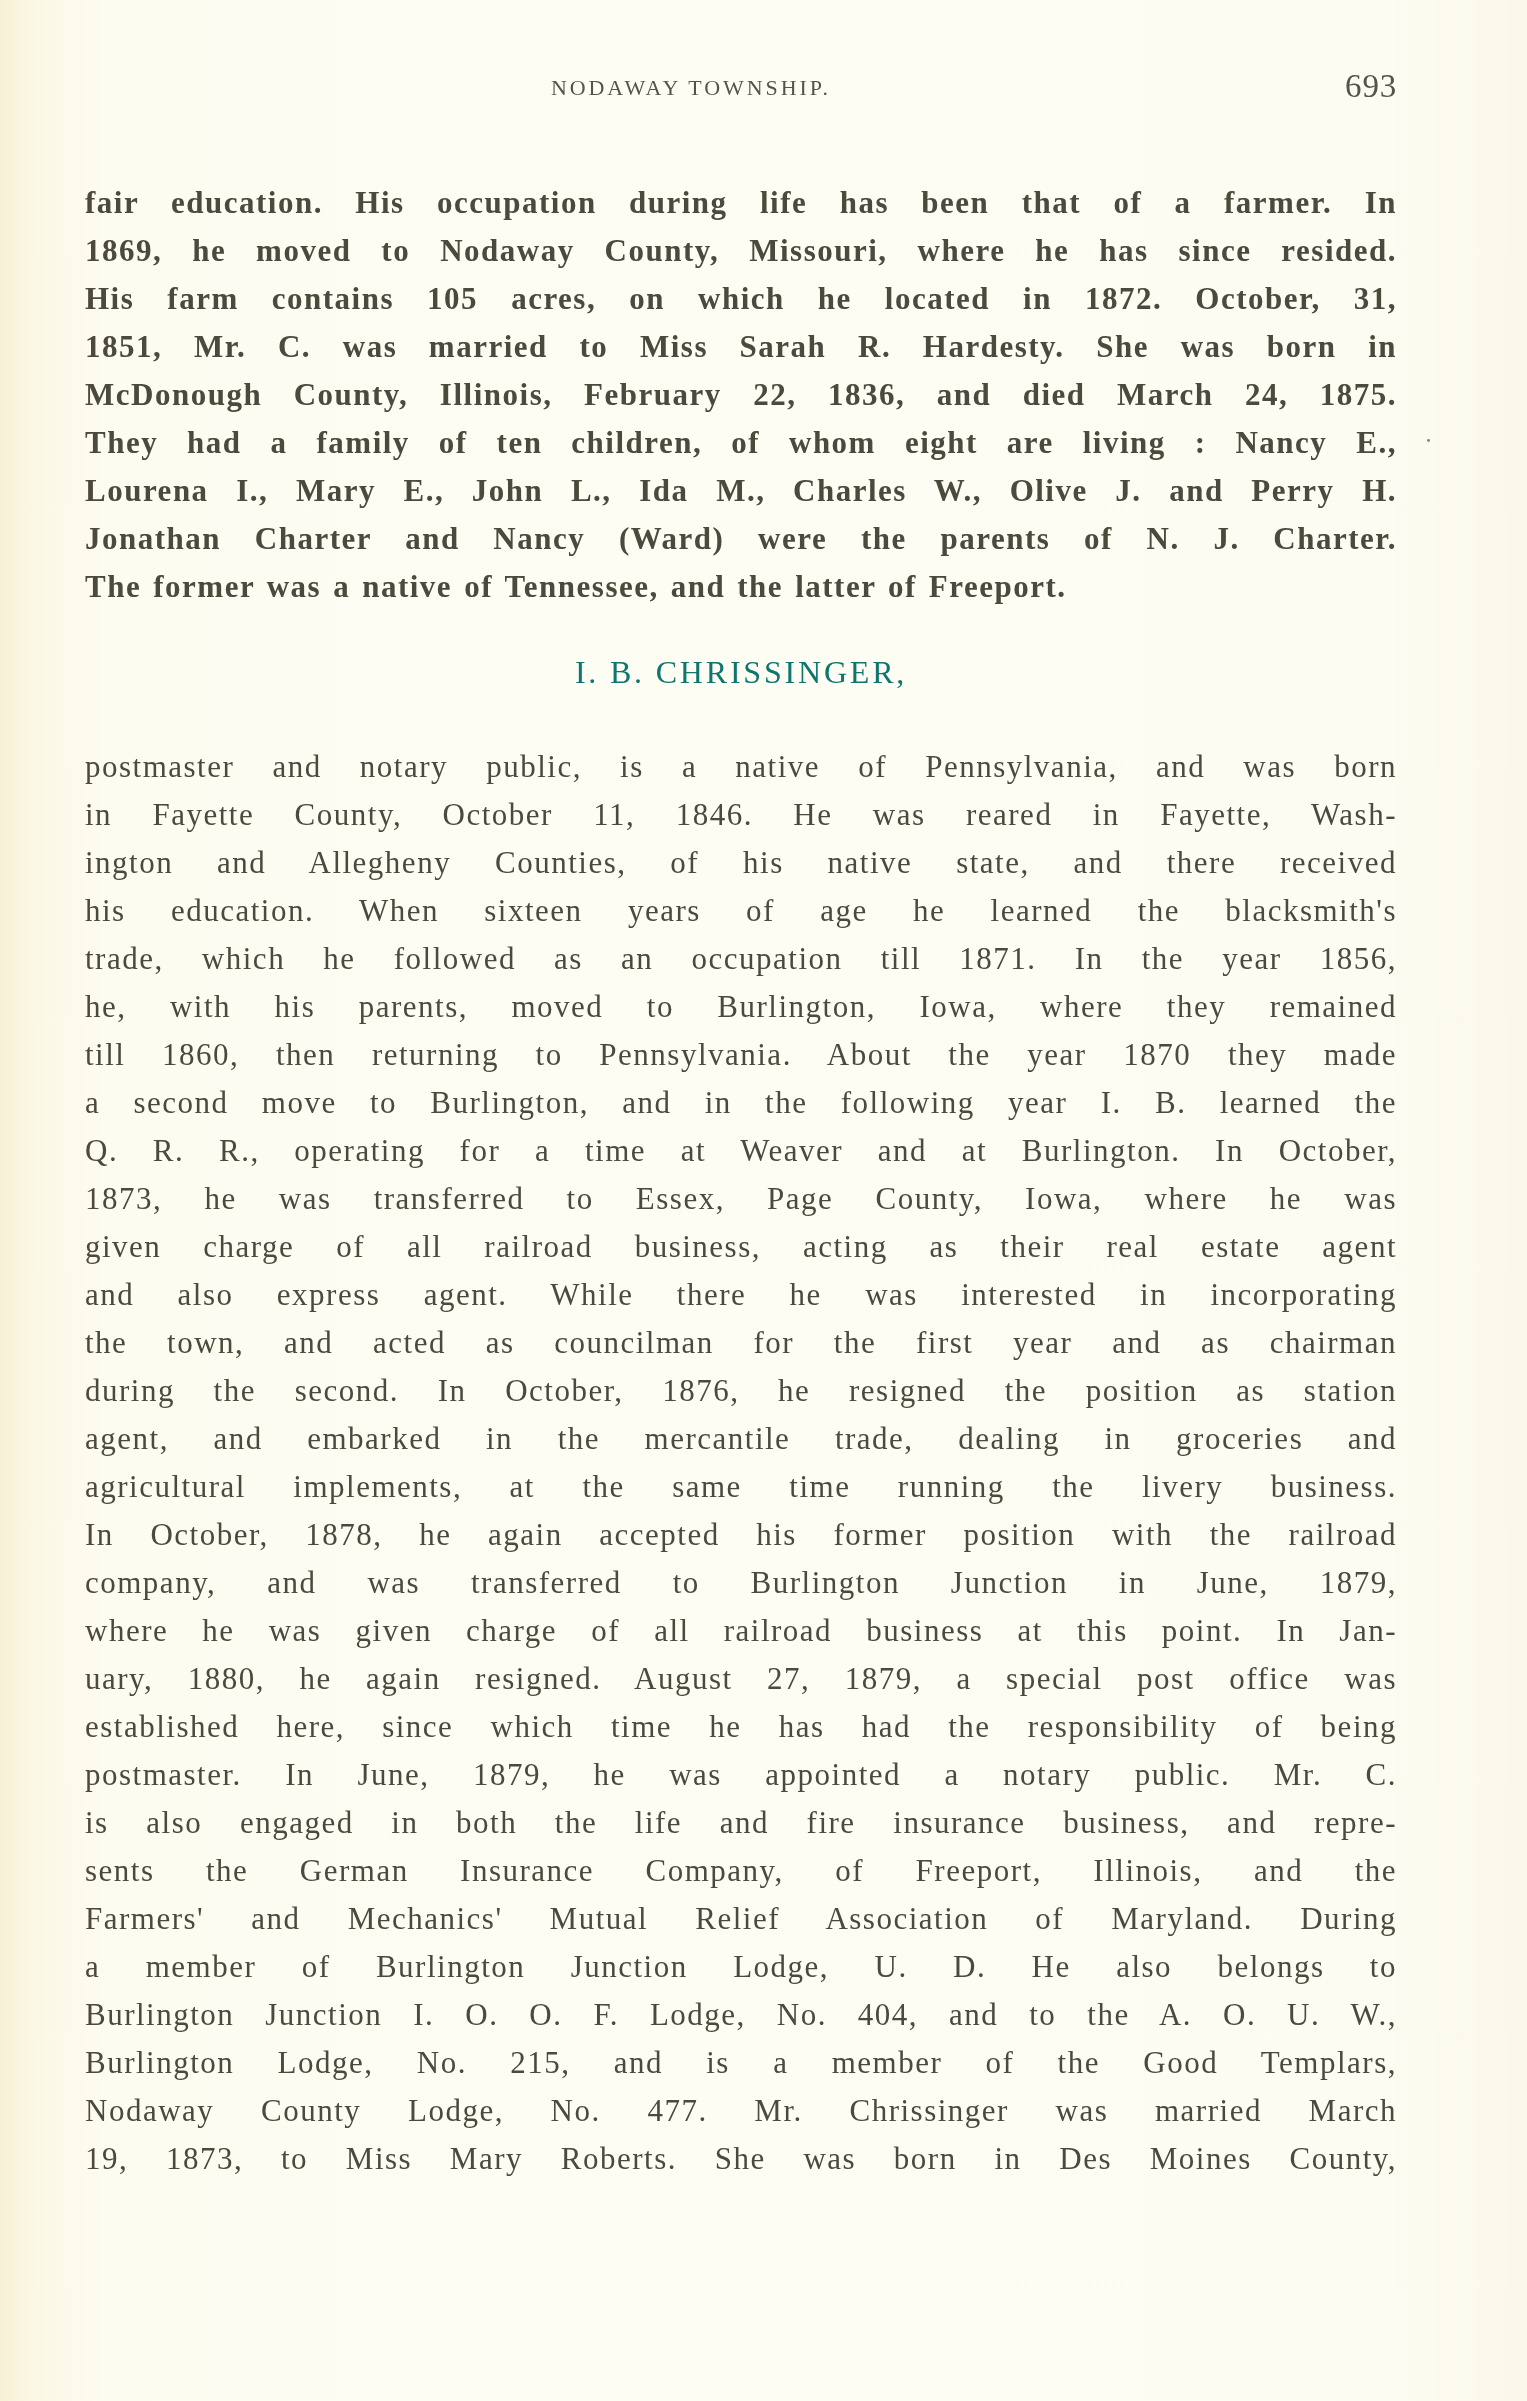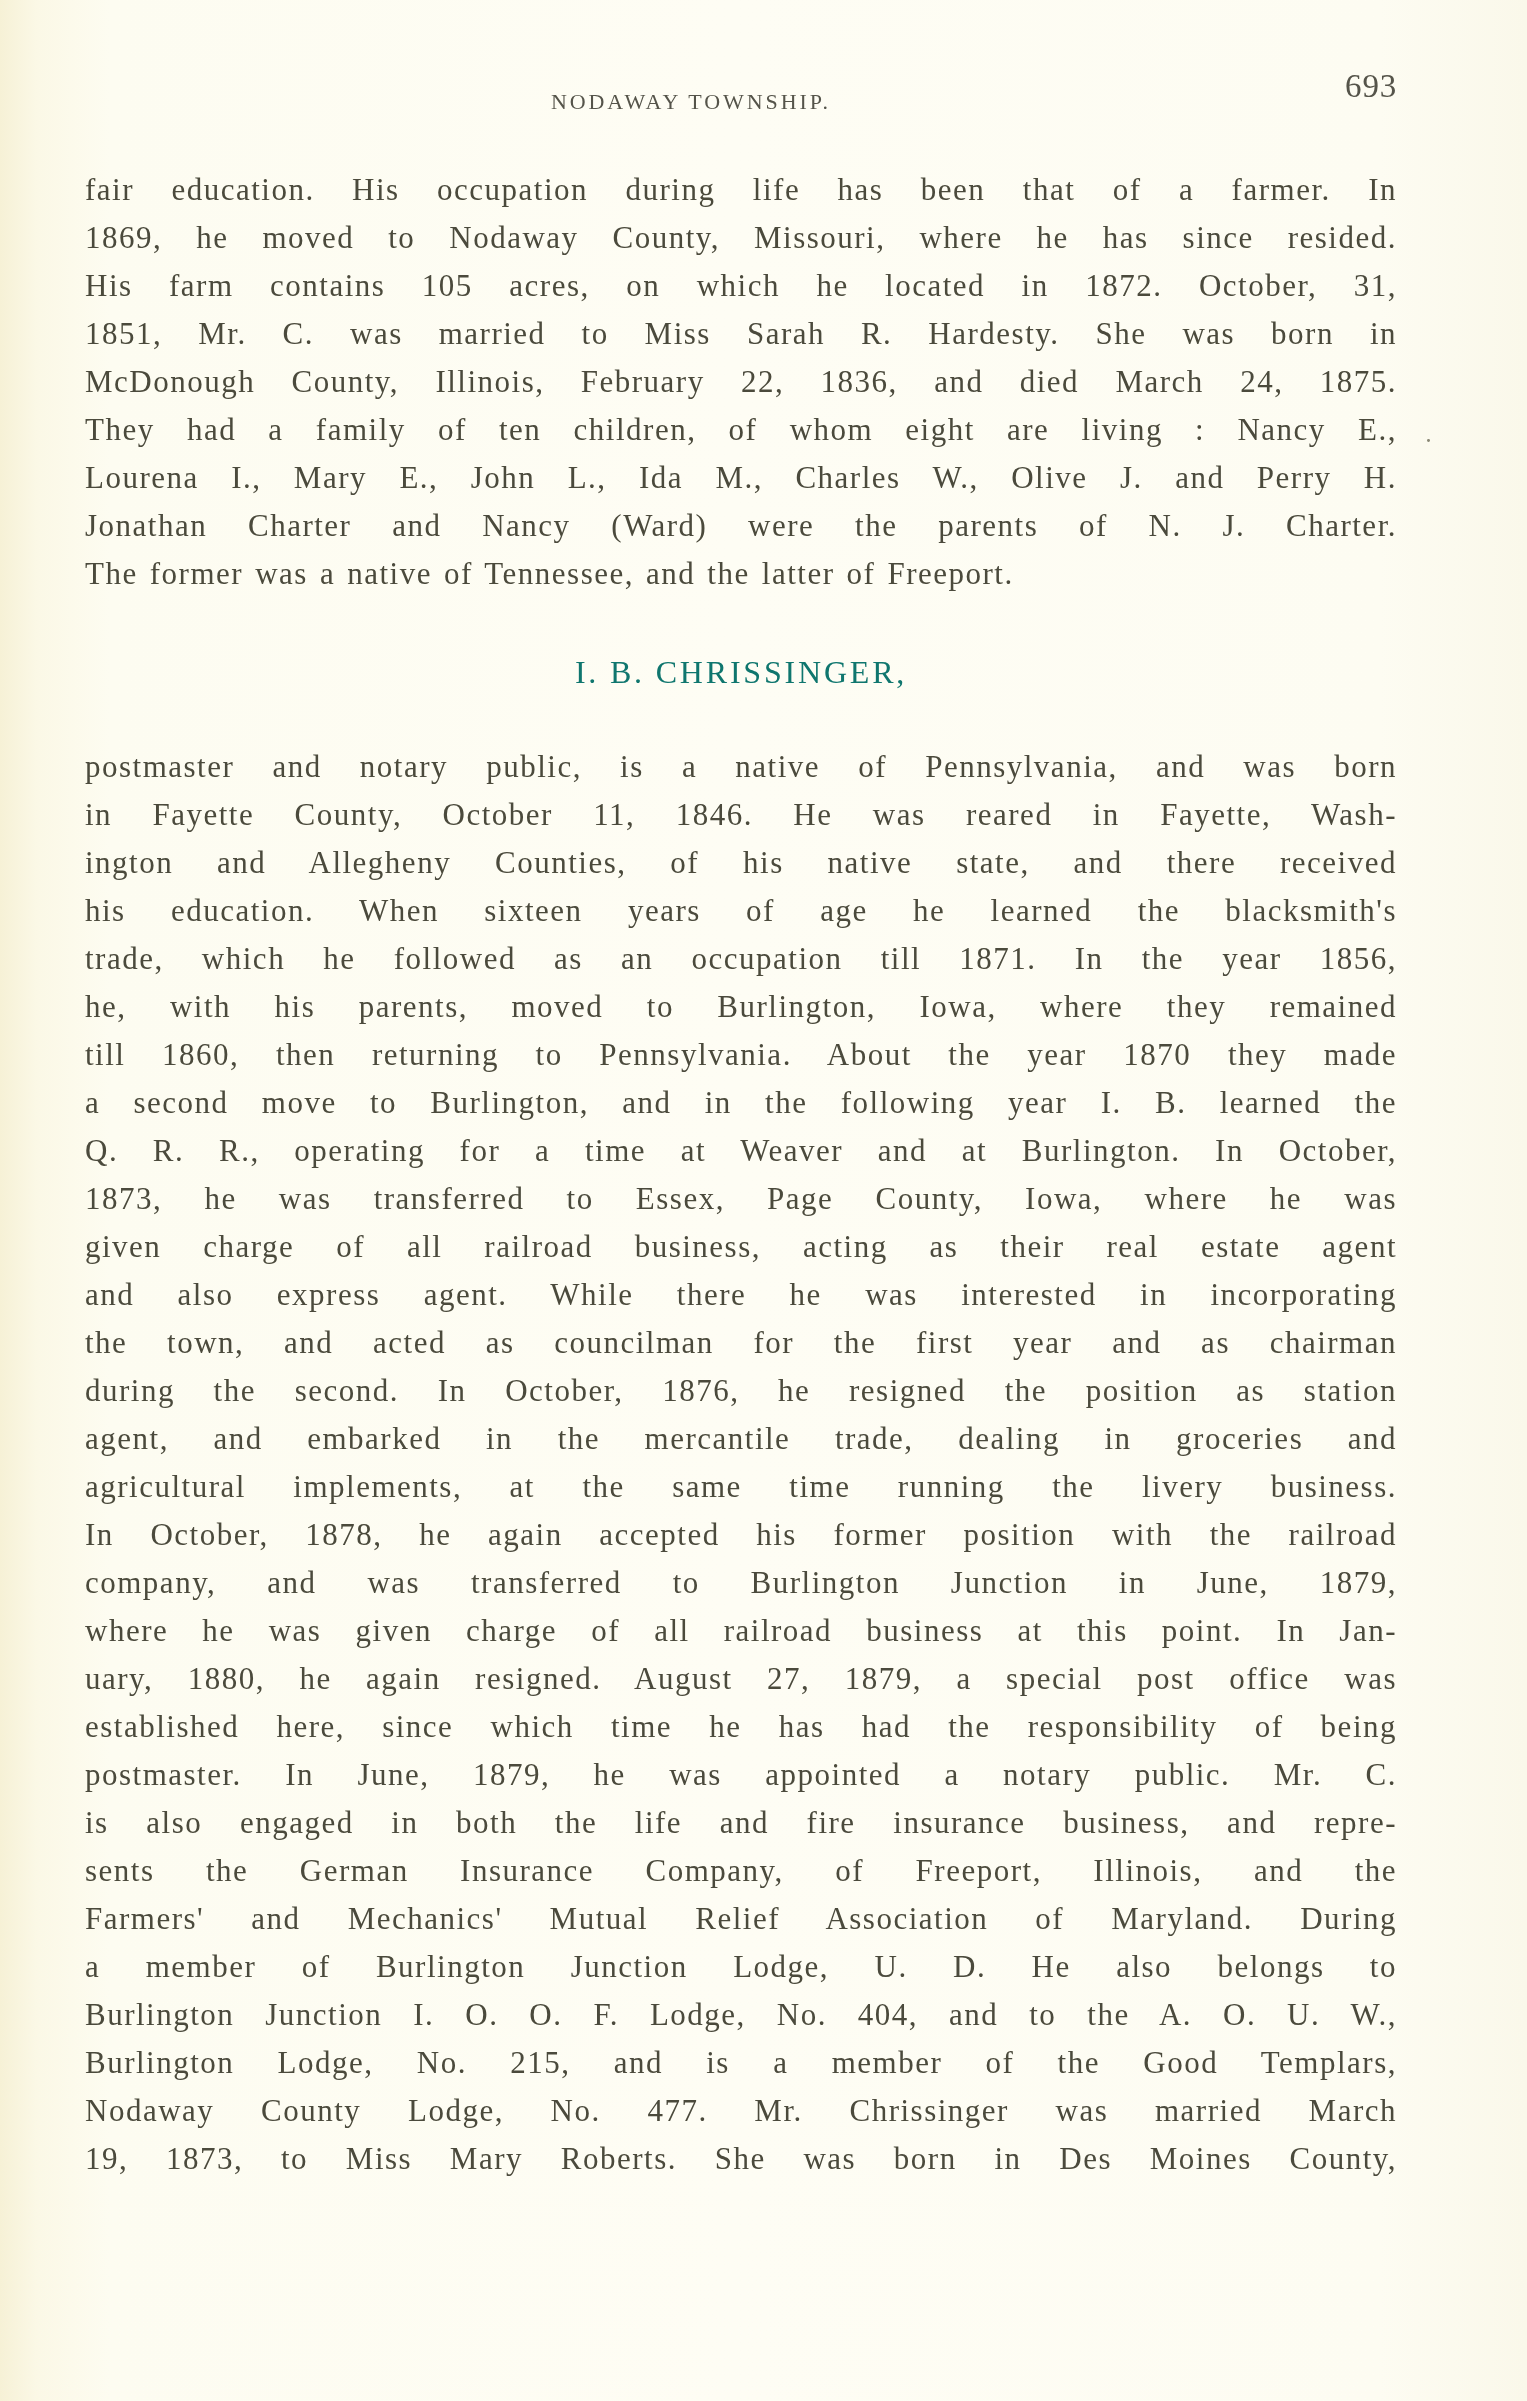--- a/index.html
+++ b/index.html
@@ -16,21 +16,21 @@
     color: #4b4a3c;
     font-family: "Liberation Serif", "DejaVu Serif", serif;
   }
   .page {
     position: absolute;
     left: 0; top: 0;
     width: 1527px; height: 2401px;
   }
   .running-head {
     position: absolute;
-    top: 88px;
+    top: 74px;
     left: 551px;
     font-size: 22px;
     letter-spacing: 2.9px;
     line-height: 27.6px;
     color: #55544a;
     white-space: nowrap;
   }
   .page-number {
     position: absolute;
     top: 68px;
@@ -54,21 +54,21 @@
     letter-spacing: 1.5px;
     word-spacing: 2.8px;
     text-align: justify;
     text-align-last: justify;
     white-space: nowrap;
     overflow: visible;
   }
   .line.last {
     text-align-last: left;
   }
-  .p1 { top: 166px; }
+  .p1 { top: 179px; font-weight: bold; }
   .p2 { top: 743px; }
   .heading {
     position: absolute;
     top: 649px;
     left: 85px;
     width: 1312px;
     text-align: center;
     font-size: 32px;
     line-height: 46px;
     letter-spacing: 2.8px;

